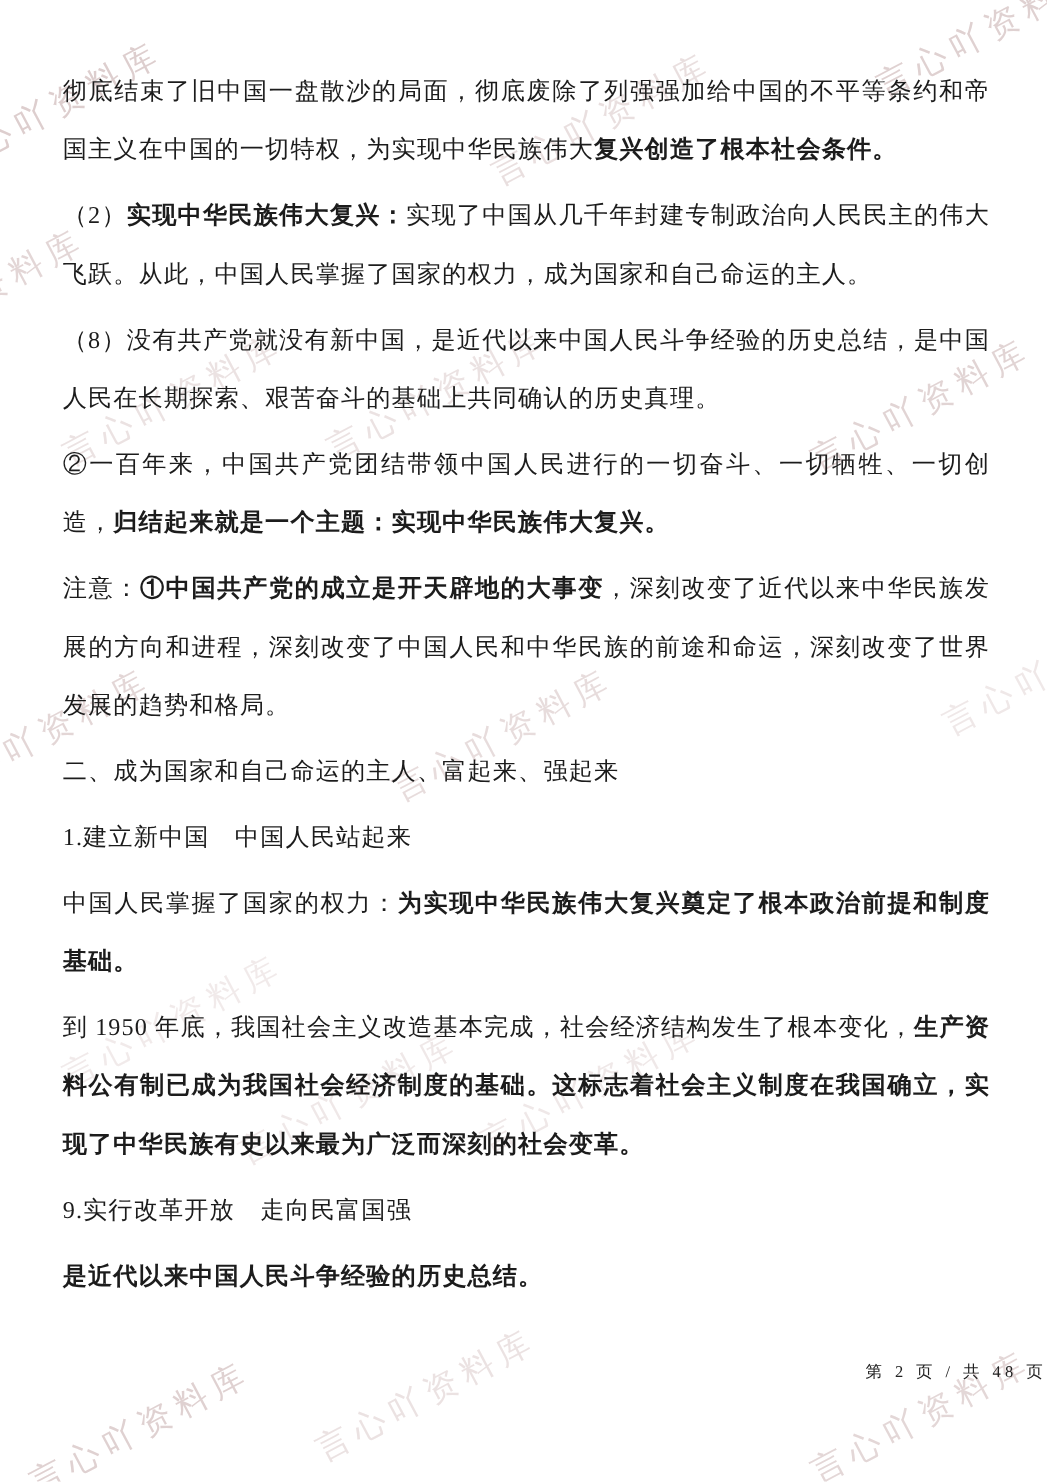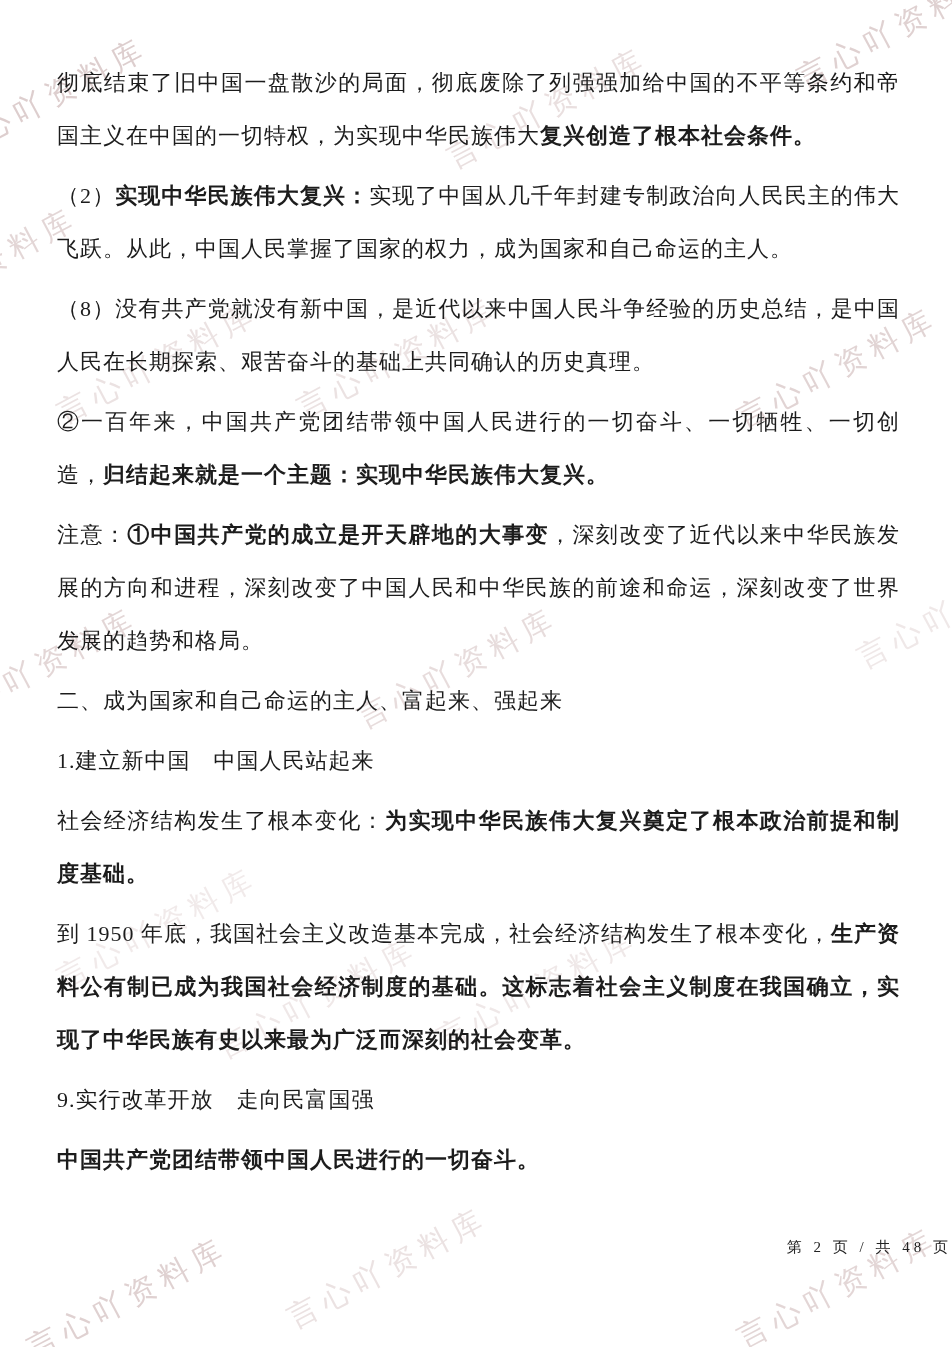--- a/index.html
+++ b/index.html
@@ -68,19 +68,19 @@
       <div class="watermark" style="left: 740px; top: 1320px; opacity: 0.7; color: rgb(216, 198, 198);">言心吖资料库</div>
     </div>
   <main class="content" id="doc-content">
       <p class="para"><span class="seg">彻底结束了旧中国一盘散沙的局面，彻底废除了列强强加给中国的不平等条约和帝国主义在中国的一切特权，为实现中华民族伟大</span><span class="seg bold">复兴创造了根本社会条件。</span></p>
       <p class="para"><span class="seg">（2）</span><span class="seg bold">实现中华民族伟大复兴：</span><span class="seg">实现了中国从几千年封建专制政治向人民民主的伟大飞跃。从此，中国人民掌握了国家的权力，成为国家和自己命运的主人。</span></p>
       <p class="para"><span class="seg">（8）没有共产党就没有新中国，是近代以来中国人民斗争经验的历史总结，是中国人民在长期探索、艰苦奋斗的基础上共同确认的历史真理。</span></p>
       <p class="para"><span class="seg">②一百年来，中国共产党团结带领中国人民进行的一切奋斗、一切牺牲、一切创造，</span><span class="seg bold">归结起来就是一个主题：实现中华民族伟大复兴。</span></p>
       <p class="para"><span class="seg">注意：</span><span class="seg bold">①中国共产党的成立是开天辟地的大事变</span><span class="seg">，深刻改变了近代以来中华民族发展的方向和进程，深刻改变了中国人民和中华民族的前途和命运，深刻改变了世界发展的趋势和格局。</span></p>
       <p class="para"><span class="seg">二、成为国家和自己命运的主人、富起来、强起来</span></p>
       <p class="para"><span class="seg">1.建立新中国　中国人民站起来</span></p>
-      <p class="para"><span class="seg">社会经济结构发生了根本变化：</span><span class="seg bold">为实现中华民族伟大复兴奠定了根本政治前提和制度基础。</span></p>
+      <p class="para"><span class="seg">中国人民掌握了国家的权力：</span><span class="seg bold">为实现中华民族伟大复兴奠定了根本政治前提和制度基础。</span></p>
       <p class="para"><span class="seg">到 1950 年底，我国社会主义改造基本完成，社会经济结构发生了根本变化，</span><span class="seg bold">生产资料公有制已成为我国社会经济制度的基础。这标志着社会主义制度在我国确立，实现了中华民族有史以来最为广泛而深刻的社会变革。</span></p>
       <p class="para"><span class="seg">9.实行改革开放　走向民富国强</span></p>
-      <p class="para"><span class="seg bold">中国共产党团结带领中国人民进行的一切奋斗。</span></p>
+      <p class="para"><span class="seg bold">是近代以来中国人民斗争经验的历史总结。</span></p>
     </main>
   <div class="footer">第 2 页 / 共 48 页</div>
 </div>
 
 </body></html>

